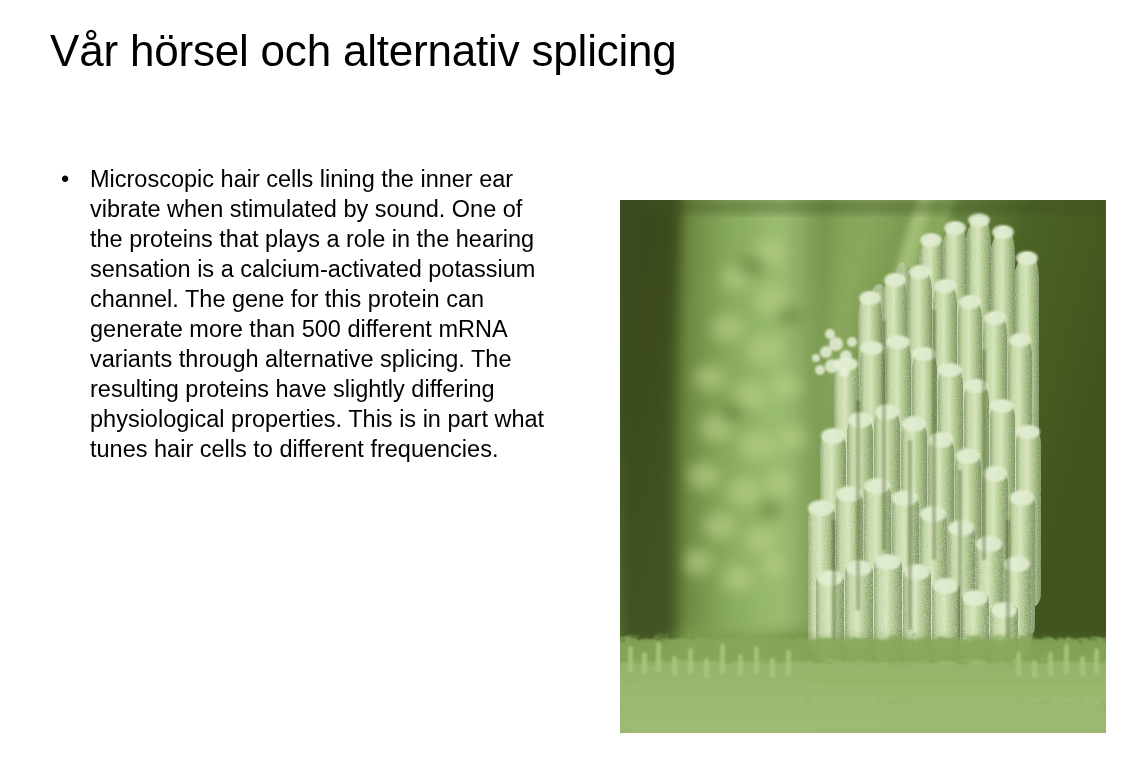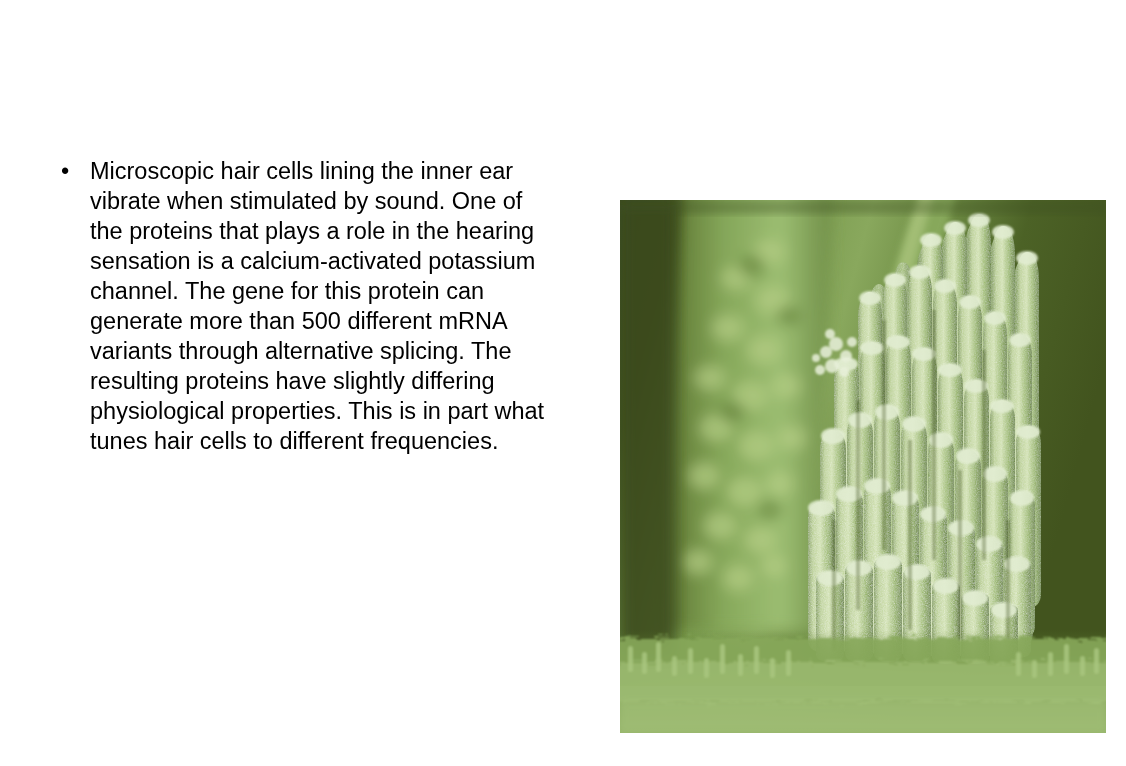--- a/index.html
+++ b/index.html
@@ -51,20 +51,21 @@
   .bullet-marker {
     position: absolute;
     left: 7px;
     top: 0;
     font-size: 23.5px;
     line-height: 30px;
     color: #000000;
   }
   .bullet-text {
     display: block;
+    margin-top: 8px;
   }
 
   
   .figure {
     position: absolute;
     left: 620px;
     top: 200px;
     width: 486px;
     height: 533px;
     overflow: hidden;
@@ -74,20 +75,21 @@
     display: block;
     width: 486px;
     height: 533px;
   }
 </style>
 </head>
 <body>
 
 <div class="slide">
 
+  <div class="slide-title">Vår hörsel och alternativ splicing</div>
 
   <div class="body-block">
     <div class="bullet-item">
       <span class="bullet-marker">•</span>
       <span class="bullet-text">Microscopic hair cells lining the inner ear vibrate when stimulated by sound. One of the proteins that plays a role in the hearing sensation is a calcium-activated potassium channel. The gene for this protein can generate more than 500 different mRNA variants through alternative splicing. The resulting proteins have slightly differing physiological properties. This is in part what tunes hair cells to different frequencies.</span>
     </div>
   </div>
 
   <div class="figure">
     <svg viewBox="0 0 486 533" preserveAspectRatio="none">

